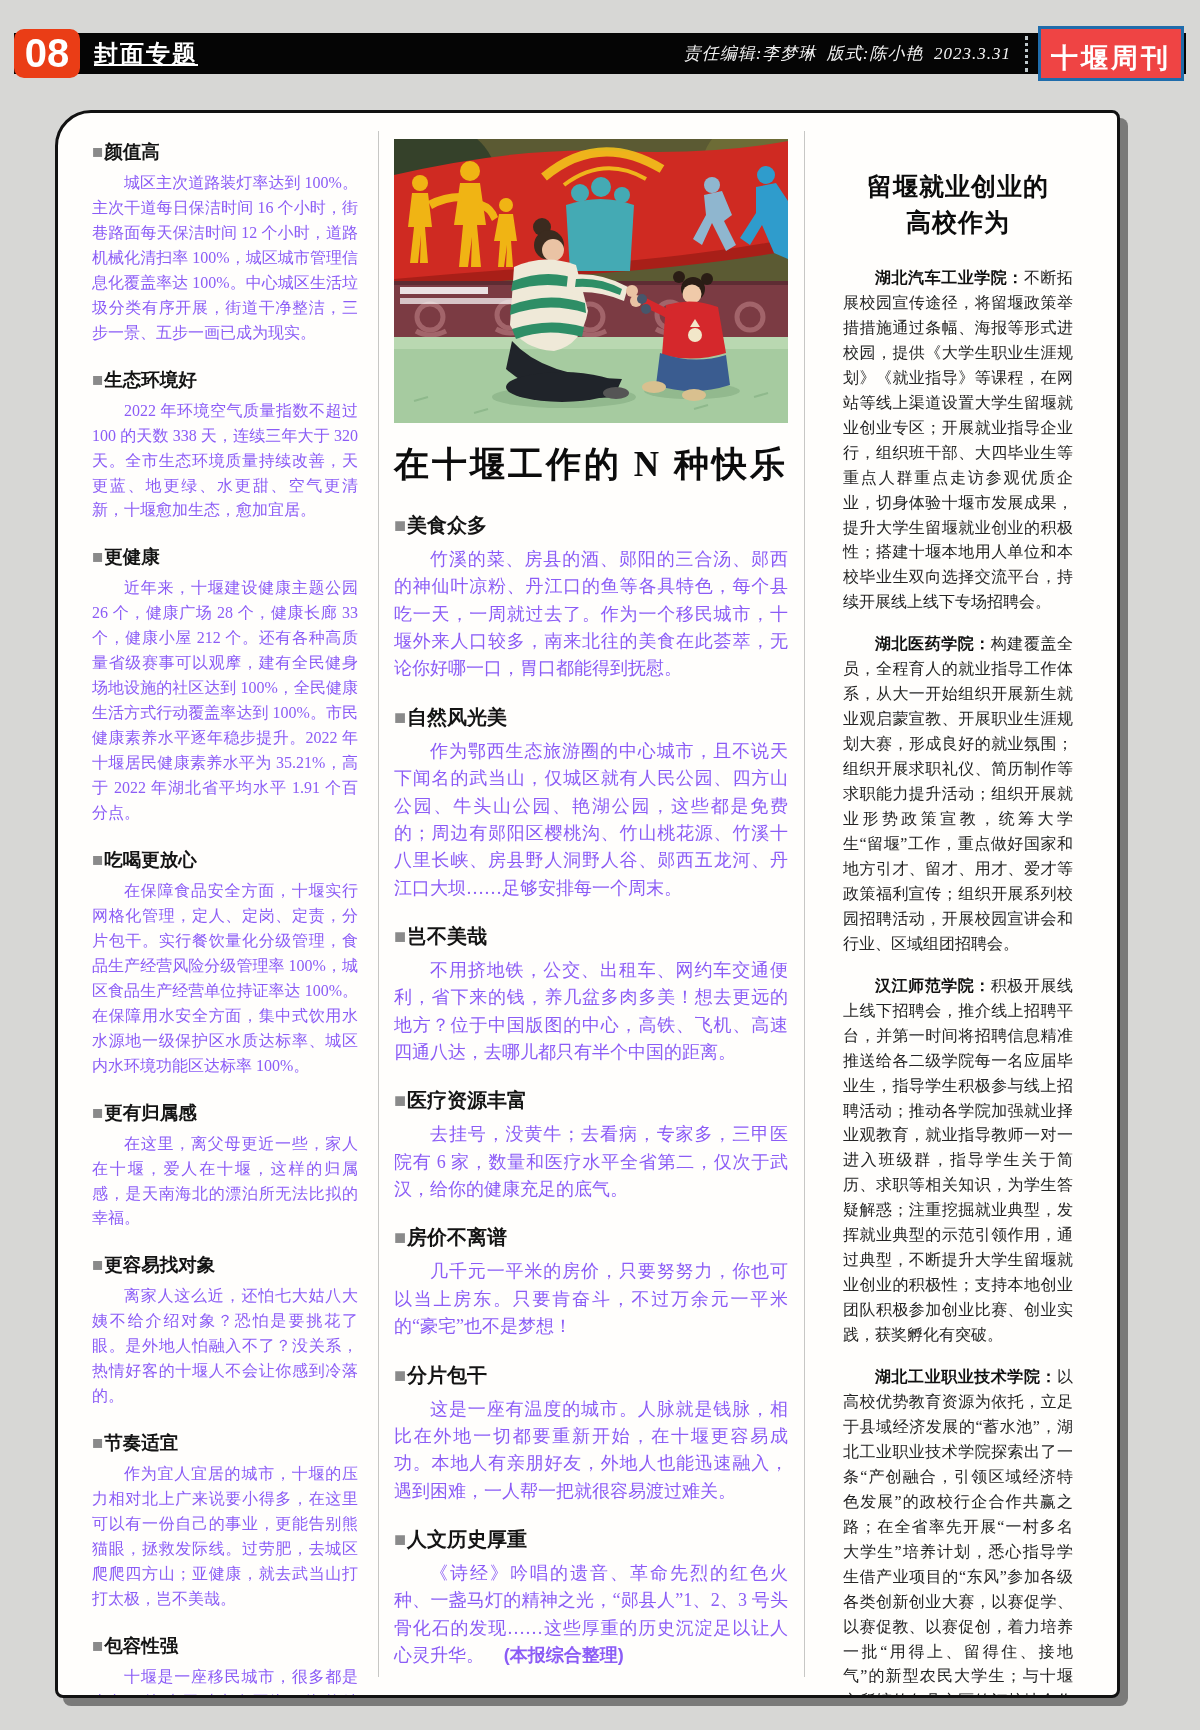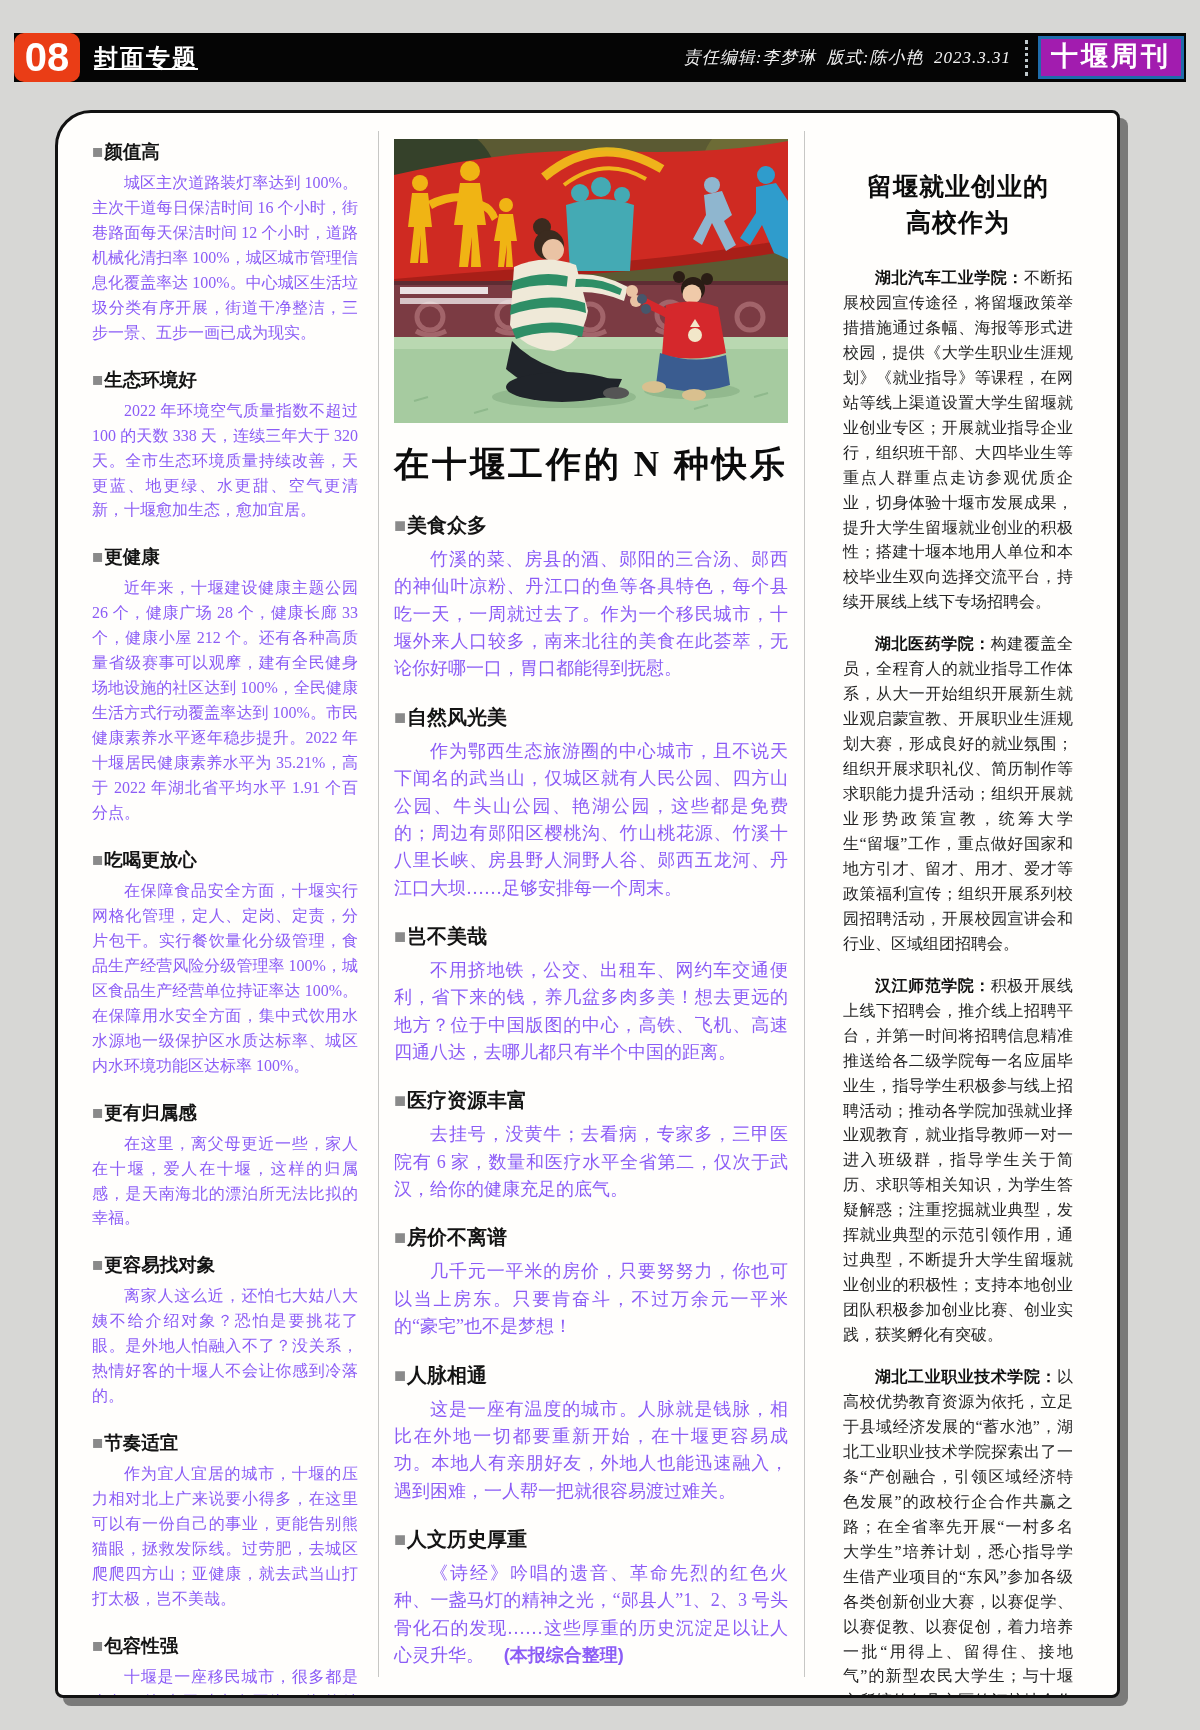--- a/index.html
+++ b/index.html
@@ -4,41 +4,41 @@
 <style>
   html,body{margin:0;padding:0;}
   body{
     width:1200px;height:1730px;position:relative;
     background:#d7d7d5;
     font-family:"Liberation Serif","DejaVu Serif",serif;
     color:#1c1c1c;
   }
   
   .topbar{
-    position:absolute;left:14px;top:33px;width:1172px;height:49px;
+    position:absolute;left:14px;top:33px;width:1172px;height:41px;
     background:#050505;display:flex;align-items:center;
   }
   .pagenum{
     width:66px;height:49px;background:#ea3d16;border-radius:10px;
     color:#fff;font-family:"Liberation Sans","DejaVu Sans",sans-serif;
     font-size:40px;font-weight:bold;display:flex;align-items:center;justify-content:center;
   }
   .section-name{
     color:#fff;font-family:"Liberation Sans","DejaVu Sans",sans-serif;
     font-size:24px;font-weight:bold;margin-left:14px;letter-spacing:2px;text-decoration:underline;
   }
   .editor-line{
     margin-left:auto;color:#f2f2f2;font-style:italic;font-size:17px;letter-spacing:1px;
     padding-right:14px;white-space:pre;
   }
   .dotted-sep{height:36px;border-left:3px dotted #bfc8cc;margin-right:10px;}
   .masthead{
-    background:#a21caf;border:3px solid #1f6cab;color:#fff;
+    background:#ef4444;border:3px solid #1f6cab;color:#fff;
     font-size:27px;font-weight:bold;letter-spacing:3px;
-    padding:4px 10px 6px;margin-right:2px;line-height:1;
+    padding:16px 10px 6px;margin-right:2px;line-height:1;
   }
   
   .paper{
     position:absolute;left:55px;top:110px;width:1059px;height:1582px;
     background:#fffefc;border:3px solid #121212;
     border-radius:36px 8px 8px 8px;
     box-shadow:8px 8px 0 rgba(45,45,45,.55);
     overflow:hidden;
   }
   .vdiv{position:absolute;top:18px;bottom:18px;width:1px;background:#c7c7c5;}
@@ -278,21 +278,21 @@
           <h3><span class="sq">■</span><span>医疗资源丰富</span></h3>
           <p><span>去挂号，没黄牛；去看病，专家多，三甲医院有 6 家，数量和医疗水平全省第二，仅次于武汉，给你的健康充足的底气。</span><span class="mid-credit"></span></p>
         </div>
 
         <div class="sec">
           <h3><span class="sq">■</span><span>房价不离谱</span></h3>
           <p><span>几千元一平米的房价，只要努努力，你也可以当上房东。只要肯奋斗，不过万余元一平米的“豪宅”也不是梦想！</span><span class="mid-credit"></span></p>
         </div>
 
         <div class="sec">
-          <h3><span class="sq">■</span><span>人脉相通</span></h3>
+          <h3><span class="sq">■</span><span>分片包干</span></h3>
           <p><span>这是一座有温度的城市。人脉就是钱脉，相比在外地一切都要重新开始，在十堰更容易成功。本地人有亲朋好友，外地人也能迅速融入，遇到困难，一人帮一把就很容易渡过难关。</span><span class="mid-credit"></span></p>
         </div>
 
         <div class="sec">
           <h3><span class="sq">■</span><span>人文历史厚重</span></h3>
           <p><span>《诗经》吟唱的遗音、革命先烈的红色火种、一盏马灯的精神之光，“郧县人”1、2、3 号头骨化石的发现……这些厚重的历史沉淀足以让人心灵升华。</span><span class="mid-credit">(本报综合整理)</span></p>
         </div>
       </div>
   </div>
 

